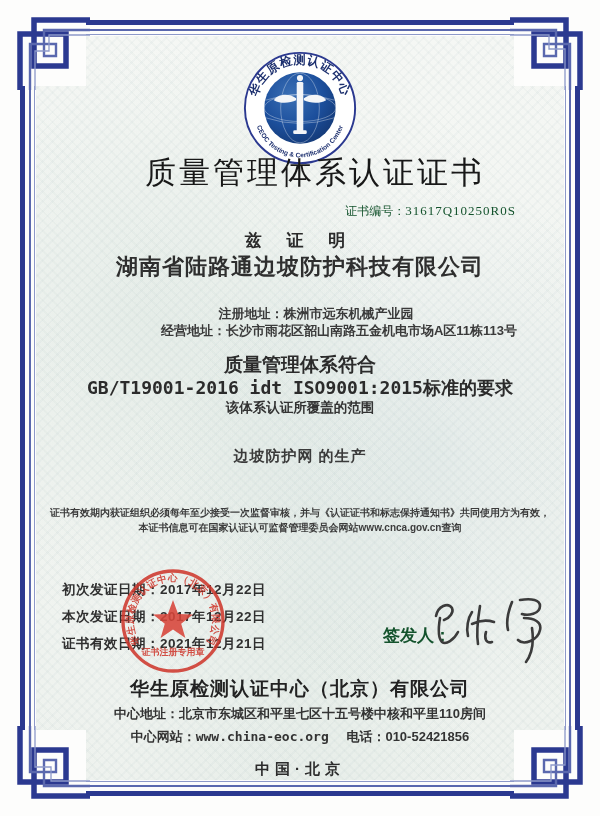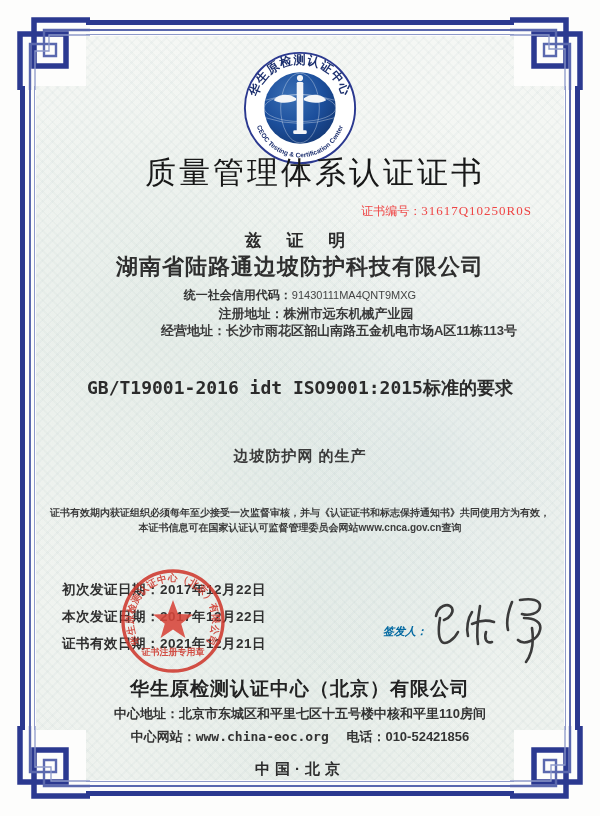--- a/index.html
+++ b/index.html
@@ -25,36 +25,36 @@
   }
   .corner{position:absolute;width:90px;height:90px;}
   .corner.tl{left:0;top:0;}
   .corner.tr{right:0;top:0;transform:rotate(90deg);}
   .corner.br{right:0;bottom:0;transform:rotate(180deg);}
   .corner.bl{left:0;bottom:0;transform:rotate(270deg);}
   
   .abs{position:absolute;left:0;width:600px;text-align:center;}
   .logo{position:absolute;left:50%;top:50px;transform:translateX(-50%);width:116px;height:116px;}
   .title{top:152px;font-size:31px;font-weight:normal;letter-spacing:3px;color:#181818;margin-left:15px;}
-  .cert-no{top:203px;left:auto;right:68px;width:auto;font-size:12px;color:#ef4444;}
+  .cert-no{top:203px;left:auto;right:84px;width:auto;font-size:12px;color:#14532d;}
   .cert-no .num{font-family:"Liberation Serif","DejaVu Serif",serif;font-size:13px;letter-spacing:1px;}
   .declare{top:229px;font-size:17px;font-weight:bold;letter-spacing:10px;color:#2a2a2a;}
   .company{top:252px;font-size:22px;font-weight:600;letter-spacing:1px;color:#2e2e2e;}
   .credit{top:287px;font-size:12px;font-weight:bold;color:#333;}
   .credit .code{font-weight:normal;font-size:11px;font-family:"Liberation Sans",sans-serif;color:#444;}
   .addr1{top:305px;font-size:13px;font-weight:bold;color:#3a3a3a;padding-left:16px;}
   .addr2{top:322px;font-size:13px;font-weight:bold;color:#3a3a3a;padding-left:39px;}
   .conform{top:352px;font-size:19px;font-weight:bold;color:#2b2b2b;}
   .standard{top:376px;font-size:18px;font-weight:bold;font-family:"DejaVu Sans Mono","Liberation Mono",monospace;color:#2b2b2b;}
   .scope-title{top:399px;font-size:13.5px;font-weight:bold;color:#333;}
   .scope{top:447px;font-size:15px;font-weight:bold;color:#3a3a3a;letter-spacing:1px;}
   .fine-print{top:505px;left:50px;width:500px;font-size:10px;line-height:15px;color:#3c3c3c;font-weight:bold;}
   .dates{position:absolute;left:62px;top:581px;font-size:13.5px;font-weight:bold;color:#2f2f2f;}
   .dates .row{margin-bottom:9px;letter-spacing:0.5px;}
-  .issuer{position:absolute;left:383px;top:624px;font-size:11px;font-weight:bold;color:#0369a1;font-style:italic;}
+  .issuer{position:absolute;left:383px;top:624px;font-size:17px;font-weight:bold;color:#14532d;}
   .signature{position:absolute;left:428px;top:588px;width:130px;height:80px;}
   .stamp{position:absolute;left:119px;top:567px;width:108px;height:108px;opacity:0.88;}
   .org-name{top:676px;font-size:19px;font-weight:bold;letter-spacing:1px;color:#222;}
   .org-addr{top:705px;font-size:13px;font-weight:bold;color:#333;}
   .org-web{top:728px;font-size:13px;font-weight:bold;color:#333;}
   .org-web .latin{font-family:"DejaVu Sans Mono","Liberation Mono",monospace;font-weight:bold;}
   .footer{top:760px;font-size:15px;font-weight:bold;letter-spacing:5px;color:#2c2c2c;}
 </style>
 </head>
 <body>
@@ -128,32 +128,31 @@
   <div class="abs title">质量管理体系认证证书</div>
 
   <div class="abs cert-no">
     <span>证书编号：</span><span class="num">31617Q10250R0S</span>
   </div>
 
   <div class="abs declare">兹 证 明</div>
 
   <div class="abs company">湖南省陆路通边坡防护科技有限公司</div>
 
-  <div class="abs credit">
-    <span>统一社会信用代码：</span><span class="code">91430111MA4QNT9MXG</span>
-  </div>
 
   <div class="abs addr1">
     <span>注册地址：</span><span>株洲市远东机械产业园</span>
   </div>
   <div class="abs addr2">
     <span>经营地址：</span><span>长沙市雨花区韶山南路五金机电市场A区11栋113号</span>
   </div>
 
+  <div class="abs conform">质量管理体系符合</div>
   <div class="abs standard">GB/T19001-2016 idt ISO9001:2015标准的要求</div>
+  <div class="abs scope-title">该体系认证所覆盖的范围</div>
   <div class="abs scope">边坡防护网  的生产</div>
 
   <div class="abs fine-print">证书有效期内获证组织必须每年至少接受一次监督审核，并与《认证证书和标志保持通知书》共同使用方为有效，本证书信息可在国家认证认可监督管理委员会网站www.cnca.gov.cn查询</div>
 
   <div class="dates">
     <div class="row">
       <span>初次发证日期：</span><span>2017年12月22日</span>
     </div>
     <div class="row">
       <span>本次发证日期：</span><span>2017年12月22日</span>

